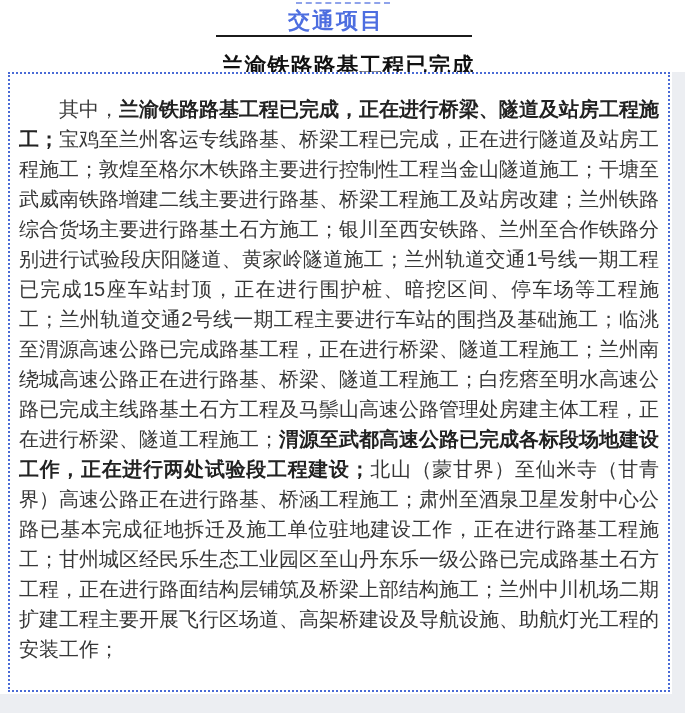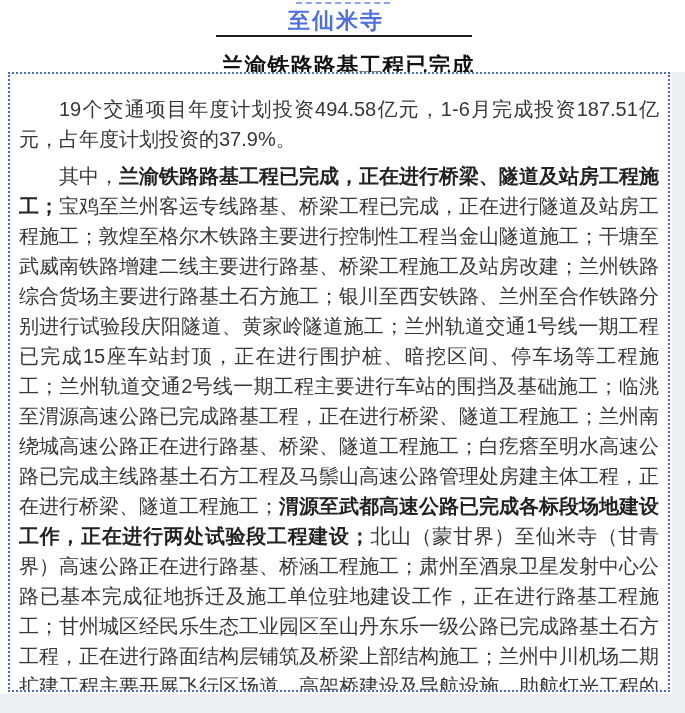--- a/index.html
+++ b/index.html
@@ -36,22 +36,21 @@
   .content-box b{color:#222;}
 </style>
 </head>
 <body>
 
 <div class="gutter-right"></div>
 <div class="gutter-bottom"></div>
 
 <div class="top-dash"></div>
 
-<div class="category">至仙米寺</div>
+<div class="category">交通项目</div>
 
 <div class="cat-underline"></div>
 
 <h1 class="article-title">兰渝铁路路基工程已完成</h1>
 
 <div class="content-box">
-  <p>19个交通项目年度计划投资494.58亿元，1-6月完成投资187.51亿元，占年度计划投资的37.9%。</p>
   <p><span>其中，</span><b>兰渝铁路路基工程已完成，正在进行桥梁、隧道及站房工程施工；</b><span>宝鸡至兰州客运专线路基、桥梁工程已完成，正在进行隧道及站房工程施工；敦煌至格尔木铁路主要进行控制性工程当金山隧道施工；干塘至武威南铁路增建二线主要进行路基、桥梁工程施工及站房改建；兰州铁路综合货场主要进行路基土石方施工；银川至西安铁路、兰州至合作铁路分别进行试验段庆阳隧道、黄家岭隧道施工；兰州轨道交通1号线一期工程已完成15座车站封顶，正在进行围护桩、暗挖区间、停车场等工程施工；兰州轨道交通2号线一期工程主要进行车站的围挡及基础施工；临洮至渭源高速公路已完成路基工程，正在进行桥梁、隧道工程施工；兰州南绕城高速公路正在进行路基、桥梁、隧道工程施工；白疙瘩至明水高速公路已完成主线路基土石方工程及马鬃山高速公路管理处房建主体工程，正在进行桥梁、隧道工程施工；</span><b>渭源至武都高速公路已完成各标段场地建设工作，正在进行两处试验段工程建设；</b><span>北山（蒙甘界）至仙米寺（甘青界）高速公路正在进行路基、桥涵工程施工；肃州至酒泉卫星发射中心公路已基本完成征地拆迁及施工单位驻地建设工作，正在进行路基工程施工；甘州城区经民乐生态工业园区至山丹东乐一级公路已完成路基土石方工程，正在进行路面结构层铺筑及桥梁上部结构施工；兰州中川机场二期扩建工程主要开展飞行区场道、高架桥建设及导航设施、助航灯光工程的安装工作；</span></p>
 </div>
 
 </body></html>

